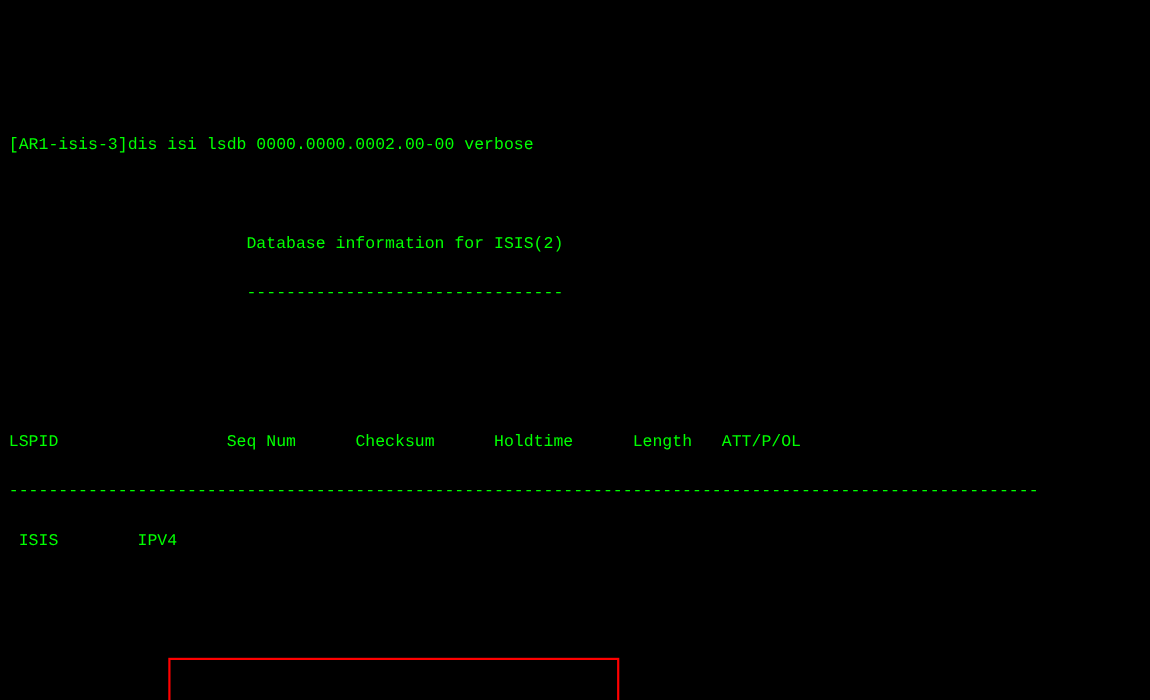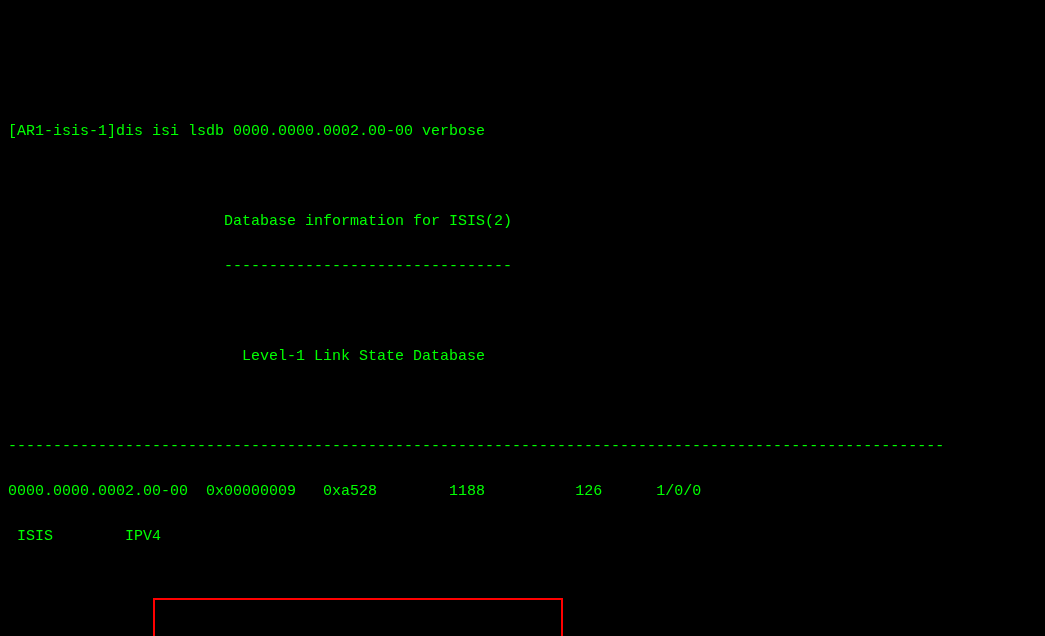--- a/index.html
+++ b/index.html
@@ -27,29 +27,28 @@
       border: 2px solid #ff0000;
       pointer-events: none;
     }
   </style>
 </head>
 <body>
 
 
 
 <div class="terminal">
-<span class="line"><span>[AR1-isis-1]</span><span>dis isi lsdb 0000.0000.0002.00-00 verbose</span></span>
+<span class="line"><span>[AR1-isis-3]</span><span>dis isi lsdb 0000.0000.0002.00-00 verbose</span></span>
 <span class="line"> </span>
 <span class="line">                        <span>Database information for ISIS(2)</span></span>
 <span class="line">                        <span>--------------------------------</span></span>
 <span class="line"> </span>
-<span class="line">                          <span>Level-1 Link State Database</span></span>
 <span class="line"> </span>
+<span class="line"><span>LSPID</span>                 <span>Seq Num</span>      <span>Checksum</span>      <span>Holdtime</span>      <span>Length</span>   <span>ATT/P/OL</span></span>
 <span class="line">--------------------------------------------------------------------------------------------------------</span>
-<span class="line"><span>0000.0000.0002.00-00</span>  <span>0x00000009</span>   <span>0xa528</span>        <span>1188</span>          <span>126</span>      <span>1/0/0</span></span>
 <span class="line"> <span>ISIS</span>        <span>IPV4</span></span>
 
 
 
 
 
 
 
 
 

